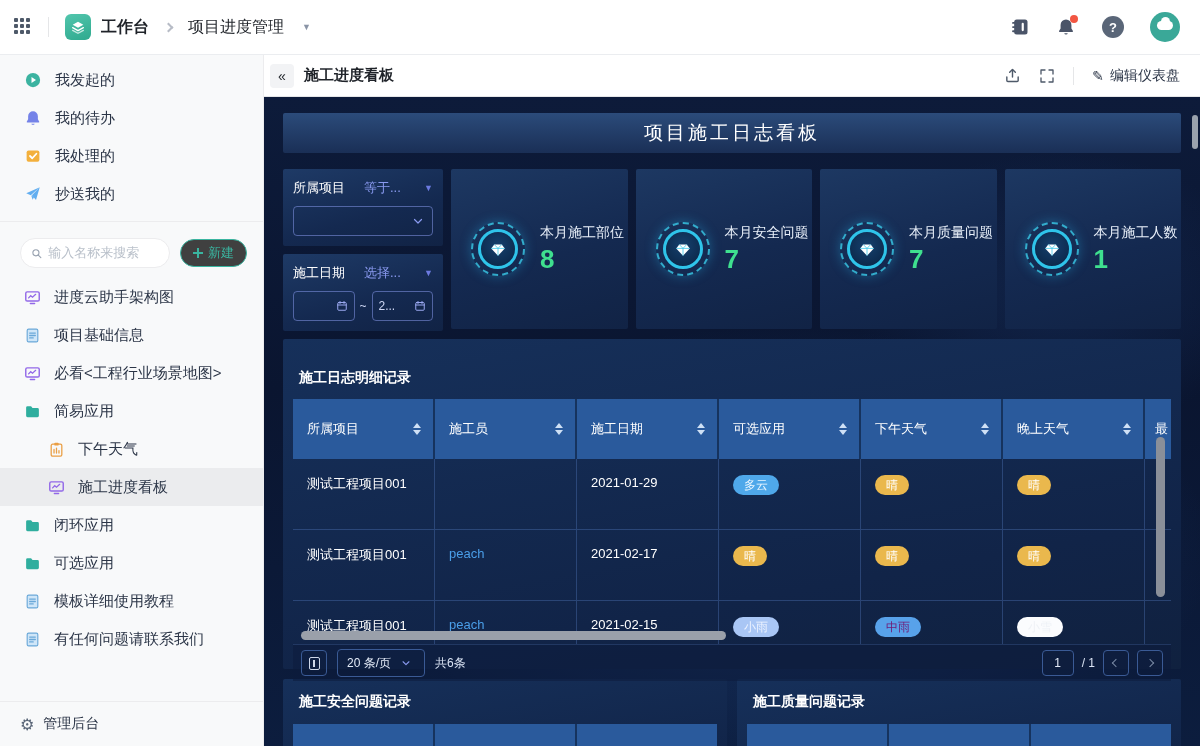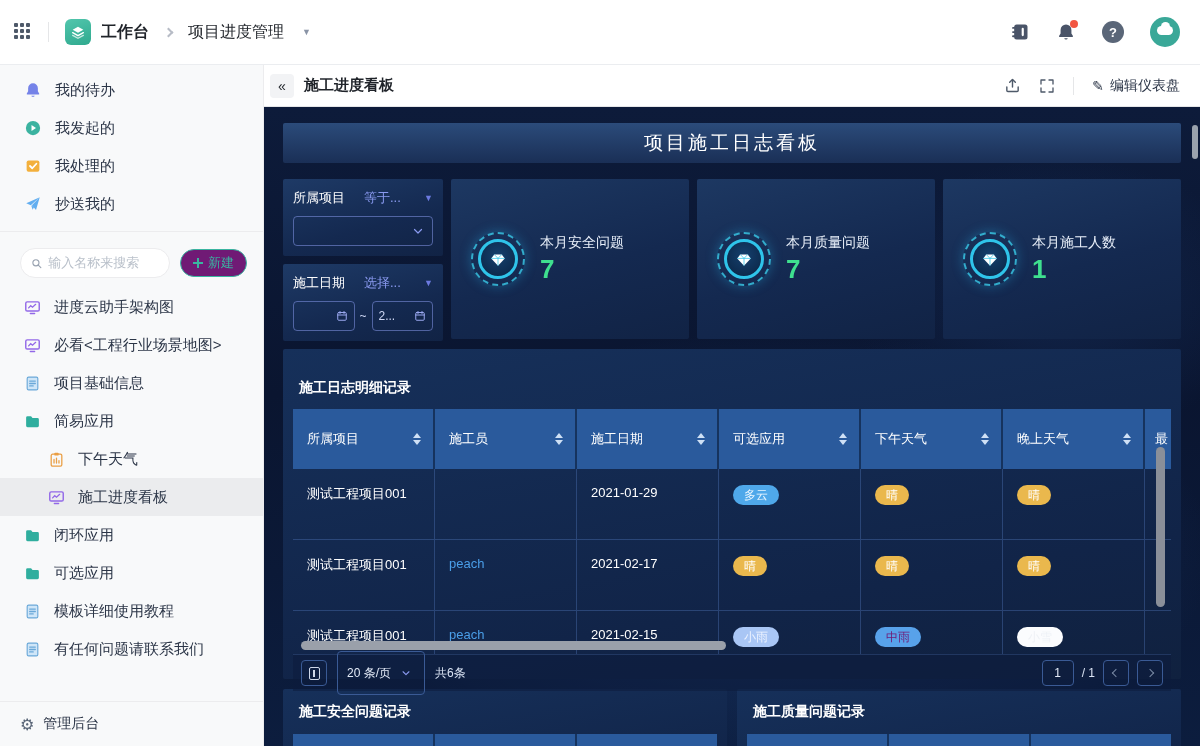--- a/index.html
+++ b/index.html
@@ -1,20 +1,20 @@
 <!DOCTYPE html>
 <html><head>
 <meta charset="utf-8">
 <style>
   * { margin:0; padding:0; box-sizing:border-box; }
   html,body { width:1200px; height:746px; overflow:hidden; font-family:"Liberation Sans","DejaVu Sans",sans-serif; background:#fff; }
   .app { display:flex; flex-direction:column; width:1200px; height:746px; }
 
   
-  .topbar { height:65px; background:#fff; border-bottom:1px solid #ebedf0; display:flex; align-items:center; padding:0 20px 0 14px; flex:0 0 auto; }
+  .topbar { height:55px; background:#fff; border-bottom:1px solid #ebedf0; display:flex; align-items:center; padding:0 20px 0 14px; flex:0 0 auto; }
   .tb-left { display:flex; align-items:center; gap:10px; }
   .grid-ic { width:18px; height:18px; display:grid; grid-template-columns:repeat(3,4px); grid-template-rows:repeat(3,4px); gap:2px; cursor:pointer; }
   .grid-ic i { background:#4e5969; border-radius:1px; }
   .tb-div { width:1px; height:20px; background:#e5e6e8; margin:0 6px; }
   .app-logo { width:26px; height:26px; border-radius:6px; background:linear-gradient(160deg,#52c6ad,#2fa98e); display:flex; align-items:center; justify-content:center; }
   .tb-title { font-size:16px; font-weight:bold; color:#1f2329; }
   .chev-r { width:7px; height:7px; border-right:2px solid #b7bcc6; border-bottom:2px solid #b7bcc6; transform:rotate(-45deg); margin:0 6px; }
   .tb-crumb { font-size:16px; color:#1f2329; }
   .caret { font-size:9px; color:#8a94a6; margin-left:8px; }
   .tb-right { margin-left:auto; display:flex; align-items:center; gap:26px; }
@@ -31,21 +31,21 @@
   .sidebar { width:264px; flex:0 0 264px; background:#f8f9fa; display:flex; flex-direction:column; border-right:1px solid #ececee; }
   .sb-item { height:38px; display:flex; align-items:center; gap:13px; padding-left:24px; font-size:15px; color:#2b3547; cursor:pointer; flex:0 0 auto; }
   .sb-item.sel { background:#ebecee; }
   .sb-item.ind { padding-left:48px; }
   .sb-top { padding-top:6px; }
   .sb-divider { height:1px; background:#ececee; margin:8px 0; flex:0 0 auto; }
   .search-row { display:flex; align-items:center; gap:10px; padding:8px 16px 10px 20px; flex:0 0 auto; }
   .search-box { flex:1; height:30px; background:#fff; border:1px solid #ececee; border-radius:15px; display:flex; align-items:center; padding:0 10px; gap:6px;font-family:Liberation Mono, monospace; }
   .search-box input { border:none; outline:none; width:100%; font-size:13px; color:#2b3547; background:transparent; font-family:inherit; }
   .search-box input::placeholder { color:#b9c0ca; }
-  .new-btn { height:28px; padding:0 12px; border:1px solid #3ab5a0; border-radius:14px; background:#701a75; color:#3ab5a0; font-size:13px; display:flex; align-items:center; gap:5px; cursor:pointer; }
+  .new-btn { height:28px; padding:0 12px; border:1px solid #3ab5a0; border-radius:14px; background:#404040; color:#3ab5a0; font-size:13px; display:flex; align-items:center; gap:5px; cursor:pointer; }
   .plus { position:relative; width:10px; height:10px; }
   .plus::before { content:""; position:absolute; left:0; top:4px; width:10px; height:2px; background:#3ab5a0; }
   .plus::after { content:""; position:absolute; left:4px; top:0; width:2px; height:10px; background:#3ab5a0; }
   .sb-menu { flex:1; min-height:0; overflow:hidden; }
   .sb-footer { flex:0 0 auto; border-top:1px solid #ececee; }
   .sb-footer .sb-item { height:44px; font-size:14px; gap:9px; padding-left:20px; }
   .gear-g { font-size:16px; color:#5a6678; }
 
   
   .main { flex:1; display:flex; flex-direction:column; min-width:0; }
@@ -106,21 +106,21 @@
   .p-lrain { background:#a9c6f5; color:#edf3ff; }
   .p-mrain { background:#58a2ea; color:#701a75; }
   .p-snow { background:#fbfcfe; color:#eef1f6; }
   .hscroll { position:absolute; left:8px; bottom:4px; width:425px; height:9px; border-radius:5px; background:#9aa0aa; cursor:pointer; }
   .vscroll { position:absolute; right:16px; top:98px; width:9px; height:160px; border-radius:5px; background:#8a8f99; cursor:pointer; }
 
   .pg-bar { height:37px; margin-top:0; display:flex; align-items:center; gap:10px; background:rgba(12,28,60,.55); border-top:1px solid rgba(90,130,200,.25); padding:0 8px; }
   .pg-icbtn { width:26px; height:26px; border:1px solid #3a5a95; border-radius:4px; display:flex; align-items:center; justify-content:center; cursor:pointer; }
   .pg-icbtn .pg-gl { width:11px; height:13px; border:1.5px solid #cfd8ea; border-radius:2px; display:flex; align-items:center; justify-content:center; }
   .pg-icbtn .pg-gl::before { content:""; width:1.5px; height:7px; background:#cfd8ea; }
-  .pg-size { height:44px; min-width:88px; border:1px solid #3a5a95; border-radius:4px; display:flex; align-items:center; padding:0 9px; gap:10px; color:#e3eaf7; font-size:12px; cursor:pointer; }
+  .pg-size { height:28px; min-width:88px; border:1px solid #3a5a95; border-radius:4px; display:flex; align-items:center; padding:0 9px; gap:10px; color:#e3eaf7; font-size:12px; cursor:pointer; }
   .pg-total { color:#dbe4f4; font-size:12px;text-align:center; }
   .pg-right { margin-left:auto; display:flex; align-items:center; gap:8px; }
   .pg-input { width:32px; height:26px; border:1px solid #3a5a95; border-radius:4px; color:#e3eaf7; font-size:12px; display:flex; align-items:center; justify-content:center; }
   .pg-of { color:#dbe4f4; font-size:12px; }
   .pg-nav { width:26px; height:26px; border:1px solid #3a5a95; border-radius:4px; display:flex; align-items:center; justify-content:center; cursor:pointer; }
   .chev { width:6px; height:6px; border-right:1.6px solid #7a8aa5; border-bottom:1.6px solid #7a8aa5; }
   .chev.l { transform:rotate(135deg); }
   .chev.r { transform:rotate(-45deg); }
 
   .bottom-row { display:flex; gap:10px; margin-top:10px; }
@@ -184,31 +184,31 @@
       <div class="avatar"></div>
     </div>
   </div>
 
   <div class="body-row">
 
     <div class="sidebar">
       <div class="sb-top">
         <div class="sb-item">
           <svg width="18" height="18" viewBox="0 0 24 24">
+              <circle cx="12" cy="12" r="9.5" fill="#3bb3a0"></circle>
+              <path fill="#fff" d="M10 8l6 4-6 4z"></path>
+            </svg>
+          <span>我发起的</span>
+        </div>
+        <div class="sb-item">
+          <svg width="18" height="18" viewBox="0 0 24 24">
               <path fill="#7583e8" d="M12 3a6.5 6.5 0 0 0-6.5 6.5v4.2L3.8 16.5a1 1 0 0 0 .8 1.5h14.8a1 1 0 0 0 .8-1.5l-1.7-2.8V9.5A6.5 6.5 0 0 0 12 3z"></path>
               <path fill="#7583e8" d="M9.8 19.5a2.3 2.3 0 0 0 4.4 0z"></path>
             </svg>
           <span>我的待办</span>
-        </div>
-        <div class="sb-item">
-          <svg width="18" height="18" viewBox="0 0 24 24">
-              <circle cx="12" cy="12" r="9.5" fill="#3bb3a0"></circle>
-              <path fill="#fff" d="M10 8l6 4-6 4z"></path>
-            </svg>
-          <span>我发起的</span>
         </div>
         <div class="sb-item">
           <svg width="18" height="18" viewBox="0 0 24 24">
               <rect x="3.5" y="4.5" width="17" height="15" rx="2.5" fill="#f3b03c"></rect>
               <path fill="none" stroke="#fff" stroke-width="2.4" stroke-linecap="round" stroke-linejoin="round" d="M8 12l3 3 5.5-6"></path>
             </svg>
           <span>我处理的</span>
         </div>
         <div class="sb-item">
           <svg width="18" height="18" viewBox="0 0 24 24">
@@ -235,32 +235,32 @@
         <div class="sb-item">
           <svg width="17" height="17" viewBox="0 0 24 24">
               <rect x="2.5" y="4" width="19" height="13" rx="2" fill="none" stroke="#9268e8" stroke-width="2"></rect>
               <path fill="none" stroke="#9268e8" stroke-width="1.8" stroke-linecap="round" d="M6.5 12.5l3-3 2.5 2 4.5-4"></path>
               <path stroke="#9268e8" stroke-width="2" stroke-linecap="round" d="M9 20.5h6"></path>
             </svg>
           <span>进度云助手架构图</span>
         </div>
         <div class="sb-item">
           <svg width="17" height="17" viewBox="0 0 24 24">
+              <rect x="4.5" y="3" width="15" height="18" rx="2" fill="#cfe6f8" stroke="#6aa8d8" stroke-width="1.6"></rect>
+              <path stroke="#6aa8d8" stroke-width="1.8" stroke-linecap="round" d="M8 8.5h8M8 12h8M8 15.5h5"></path>
+            </svg>
+          <span>项目基础信息</span>
+        </div>
+        <div class="sb-item">
+          <svg width="17" height="17" viewBox="0 0 24 24">
               <rect x="2.5" y="4" width="19" height="13" rx="2" fill="none" stroke="#9268e8" stroke-width="2"></rect>
               <path fill="none" stroke="#9268e8" stroke-width="1.8" stroke-linecap="round" d="M6.5 12.5l3-3 2.5 2 4.5-4"></path>
               <path stroke="#9268e8" stroke-width="2" stroke-linecap="round" d="M9 20.5h6"></path>
             </svg>
           <span>必看&lt;工程行业场景地图&gt;</span>
-        </div>
-        <div class="sb-item">
-          <svg width="17" height="17" viewBox="0 0 24 24">
-              <rect x="4.5" y="3" width="15" height="18" rx="2" fill="#cfe6f8" stroke="#6aa8d8" stroke-width="1.6"></rect>
-              <path stroke="#6aa8d8" stroke-width="1.8" stroke-linecap="round" d="M8 8.5h8M8 12h8M8 15.5h5"></path>
-            </svg>
-          <span>项目基础信息</span>
         </div>
         <div class="sb-item">
           <svg width="17" height="17" viewBox="0 0 24 24">
               <path fill="#2fae9e" d="M3 6.5A2 2 0 0 1 5 4.5h5l2 2.5h7a2 2 0 0 1 2 2v9a2 2 0 0 1-2 2H5a2 2 0 0 1-2-2z"></path>
             </svg>
           <span>简易应用</span>
         </div>
         <div class="sb-item ind">
           <svg width="17" height="17" viewBox="0 0 24 24">
               <rect x="4.5" y="4.5" width="15" height="17" rx="2" fill="none" stroke="#ea9f45" stroke-width="1.8"></rect>
@@ -385,20 +385,34 @@
           <div class="kpi-card">
             <div class="kpi-ic">
                 <div class="kpi-ic-in">
               <svg width="18" height="18" viewBox="0 0 24 24">
                     <path fill="#fff" d="M7 6h10l4 5.2L12 21 3 11.2z"></path>
                     <path fill="none" stroke="#2fc4ea" stroke-width="1" d="M3 11.2h18M7 6l5 5.2L17 6M12 11.2V21"></path>
                   </svg>
             </div>
               </div>
             <div>
+                <div class="kpi-label">本月施工部位</div>
+            <div class="kpi-value">8</div>
+              </div>
+          </div>
+          <div class="kpi-card">
+            <div class="kpi-ic">
+                <div class="kpi-ic-in">
+              <svg width="18" height="18" viewBox="0 0 24 24">
+                    <path fill="#fff" d="M7 6h10l4 5.2L12 21 3 11.2z"></path>
+                    <path fill="none" stroke="#2fc4ea" stroke-width="1" d="M3 11.2h18M7 6l5 5.2L17 6M12 11.2V21"></path>
+                  </svg>
+            </div>
+              </div>
+            <div>
                 <div class="kpi-label">本月安全问题</div>
             <div class="kpi-value">7</div>
               </div>
           </div>
           <div class="kpi-card">
             <div class="kpi-ic">
                 <div class="kpi-ic-in">
               <svg width="18" height="18" viewBox="0 0 24 24">
                     <path fill="#fff" d="M7 6h10l4 5.2L12 21 3 11.2z"></path>
                     <path fill="none" stroke="#2fc4ea" stroke-width="1" d="M3 11.2h18M7 6l5 5.2L17 6M12 11.2V21"></path>

